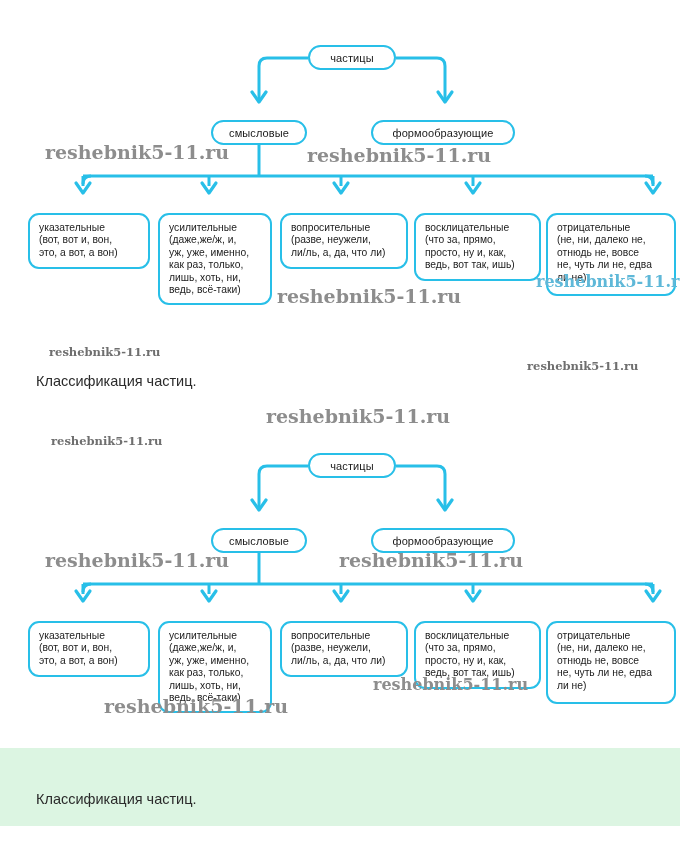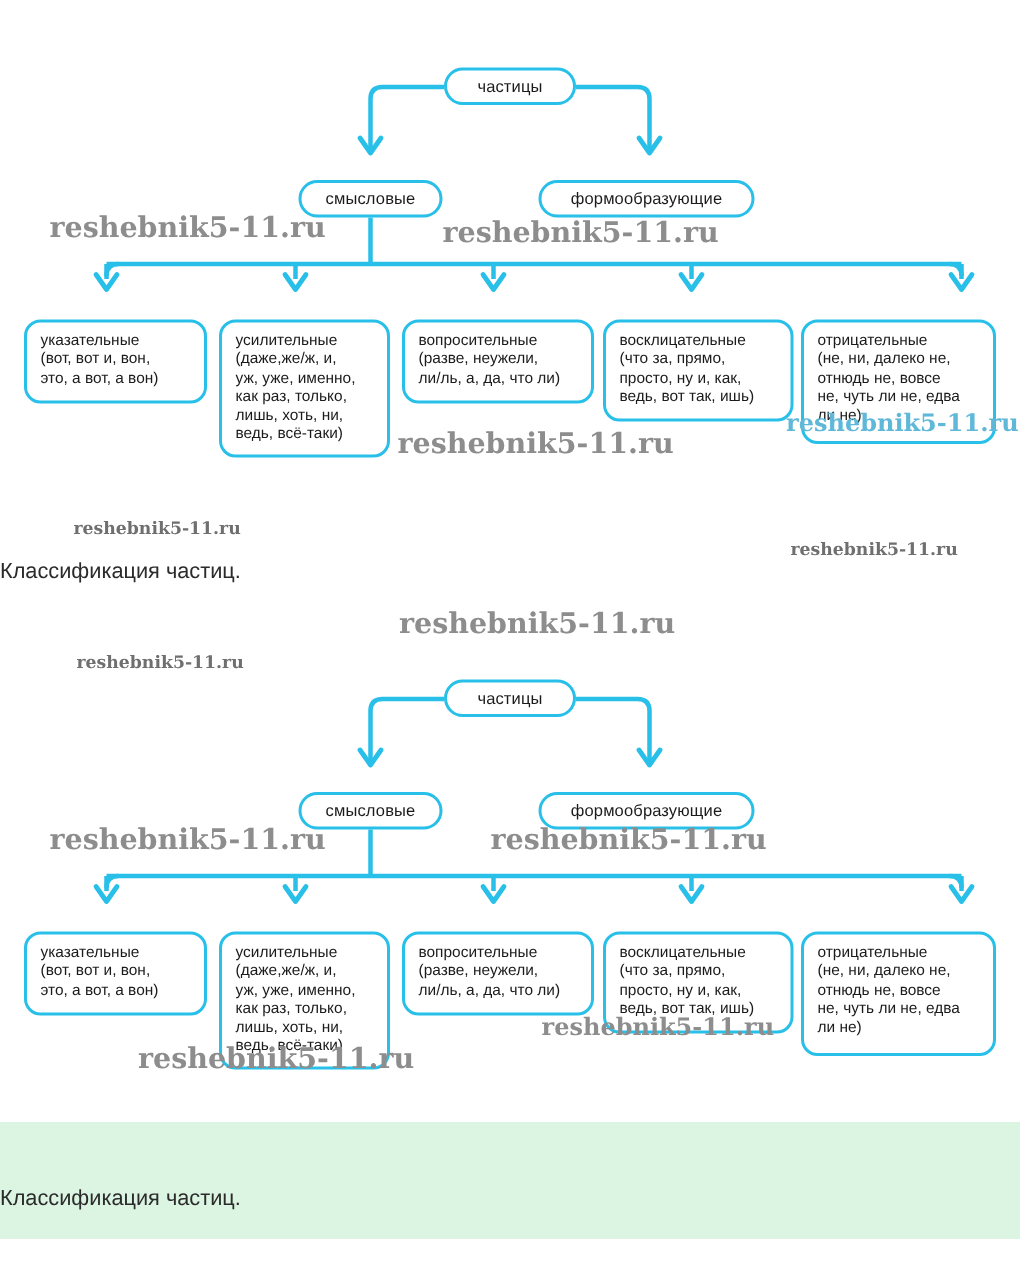--- a/index.html
+++ b/index.html
@@ -10,21 +10,21 @@
     font-family: "Liberation Sans", sans-serif;
     overflow: hidden;
   }
   #page {
     position: relative;
     width: 680px; height: 853px;
     background: #ffffff;
   }
 
   
-  .diagram { position: absolute; left: 0; width: 604px; }
+  .diagram { position: absolute; left: 12px; width: 604px; }
   .diagram svg { position: absolute; left: 0; top: 0; overflow: visible; }
 
   
   .node {
     position: absolute;
     border: 2.5px solid #28bfe8;
     background: #ffffff;
     display: flex;
     align-items: center;
     justify-content: center;
@@ -50,20 +50,21 @@
   }
   .leaf-text { display: block; }
 
   
   .caption {
     position: absolute;
     font-size: 14.5px;
     color: #2b2b2b;
     white-space: nowrap;
     z-index: 5;
+    margin-left: 36px;
   }
 
   
   .green-band {
     position: absolute;
     left: 0; width: 680px;
     background: #dcf5e2;
     z-index: 1;
   }
 

